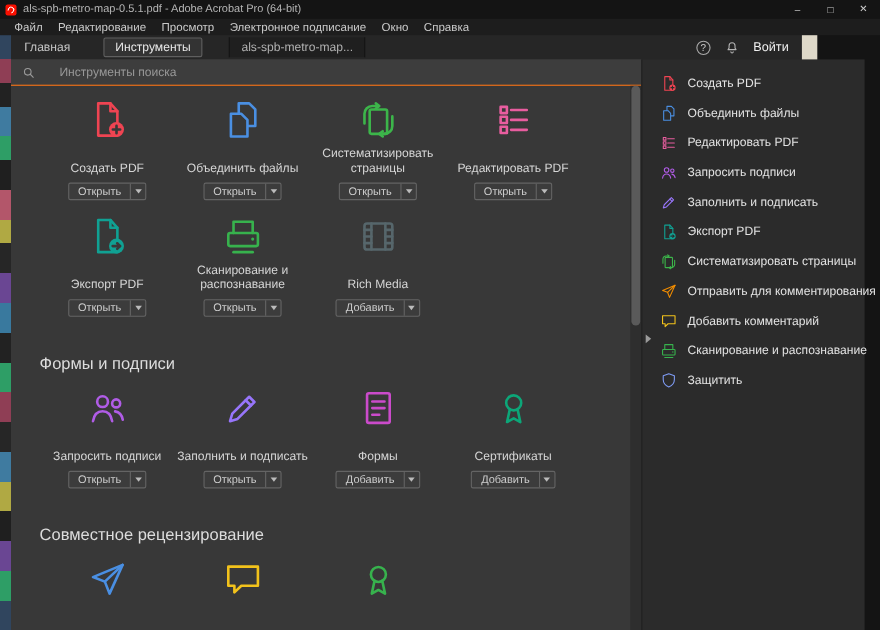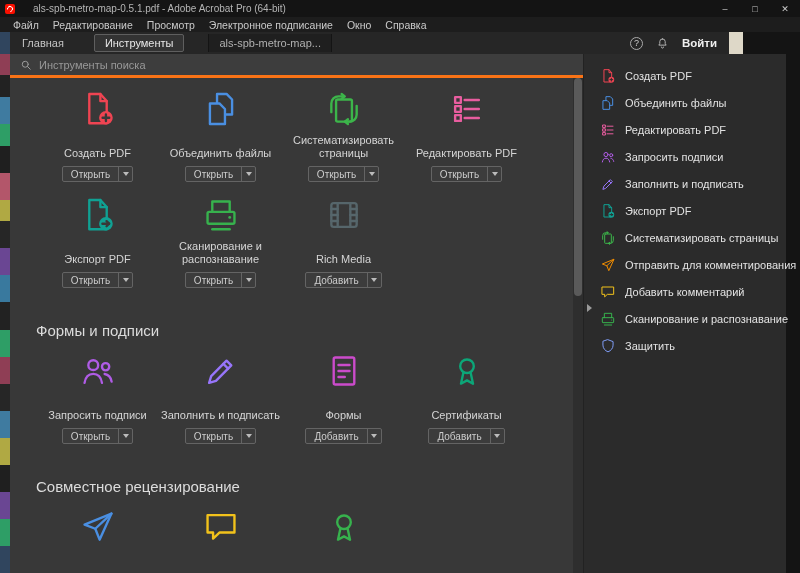--- a/index.html
+++ b/index.html
@@ -1,20 +1,20 @@
 <!DOCTYPE html>
 <html><head>
 <meta charset="utf-8">
 <style>
   *{margin:0;padding:0;box-sizing:border-box;font-family:"Liberation Sans","DejaVu Sans",sans-serif}
   html,body{width:800px;height:573px;overflow:hidden;background:#141414}
   .screen{width:800px;height:573px;display:flex;flex-direction:column}
 
   
-  .titlebar{height:17px;background:#141414;display:flex;align-items:center;gap:18px;padding-left:5px;flex:none}
+  .titlebar{height:17px;background:#141414;display:flex;align-items:center;gap:6px;padding-left:5px;flex:none}
   .acrobat-logo{width:10px;height:10px;background:#fa0f00;border-radius:2px;position:relative;flex:none}
   .acrobat-logo::after{content:"";position:absolute;inset:2px;border:1.5px solid #fff;border-radius:50%;border-bottom-color:transparent;transform:rotate(35deg)}
   .title-text{font-size:10px;color:#b5b5b5;flex:1;white-space:nowrap;overflow:hidden}
   .win-controls{display:flex;height:100%}
   .wc{width:30px;display:flex;align-items:center;justify-content:center;font-size:9px;color:#cccccc;cursor:pointer}
 
   
   .menubar{height:15px;background:#1d1d1d;display:flex;align-items:center;padding-left:6px;flex:none}
   .menu-item{font-size:10.5px;color:#c9c9c9;padding:0 7px;cursor:pointer;white-space:nowrap}
 
@@ -25,26 +25,26 @@
   .window-body{width:719px;flex:none;display:flex;flex-direction:column;background:#262626;min-height:0}
 
   
   .tabbar{height:22px;flex:none;display:flex;align-items:center;background:#262626;padding-left:2px}
   .tab{font-size:11px;color:#c5c5c5;padding:2px 10px;cursor:pointer;white-space:nowrap}
   .tab.active{background:#333333;border:1px solid #5f5f5f;border-radius:2px;color:#e8e8e8;margin:0 20px}
   .tab.doc{background:#1f1f1f;border-left:1px solid #141414;border-right:1px solid #141414;color:#b0b0b0;padding:3px 10px;margin-left:4px}
   .tab-right{margin-left:auto;display:flex;align-items:center;gap:13px;padding-right:12px}
   .help-icon{width:13px;height:13px;border:1px solid #aaa;border-radius:50%;color:#cccccc;font-size:9px;display:flex;align-items:center;justify-content:center;cursor:pointer}
   .bell{display:flex;align-items:center;cursor:pointer}
-  .signin{font-size:11.5px;font-weight:bold;color:#f0f0f0;cursor:pointer}
+  .signin{font-size:11.5px;font-weight:normal;color:#f0f0f0;cursor:pointer}
 
   
   .win-content{flex:1;display:flex;min-height:0;position:relative}
   .main{width:573px;flex:none;display:flex;flex-direction:column;background:#383838;min-height:0}
-  .searchbar{height:24px;flex:none;background:#3d3d3d;border-bottom:3px solid #f97316;display:flex;align-items:center;gap:7px;padding:0 10px}
+  .searchbar{height:24px;flex:none;background:#3d3d3d;border-bottom:1px solid #f97316;display:flex;align-items:center;gap:22px;padding:0 10px}
   .search-input{flex:1;background:transparent;border:none;outline:none;color:#dddddd;font-size:11px}
   .search-input::placeholder{color:#989898}
   .content-wrap{flex:1;display:flex;min-height:0}
   .content{width:563px;flex:none;overflow:hidden;padding-left:26px}
   .scrollbar{width:10px;flex:none;background:#2e2e2e;position:relative}
   .scroll-thumb{position:absolute;top:0;left:1px;width:8px;height:44%;background:#5a5a5a;border-radius:4px;cursor:pointer}
 
   
   .rightpanel{width:203px;flex:none;background:#2b2b2b;border-left:1px solid #222;position:relative;padding-top:8px}
   .collapse-handle{position:absolute;left:3px;top:250px;width:0;height:0;border-top:4px solid transparent;border-bottom:4px solid transparent;border-left:5px solid #9a9a9a;cursor:pointer}

